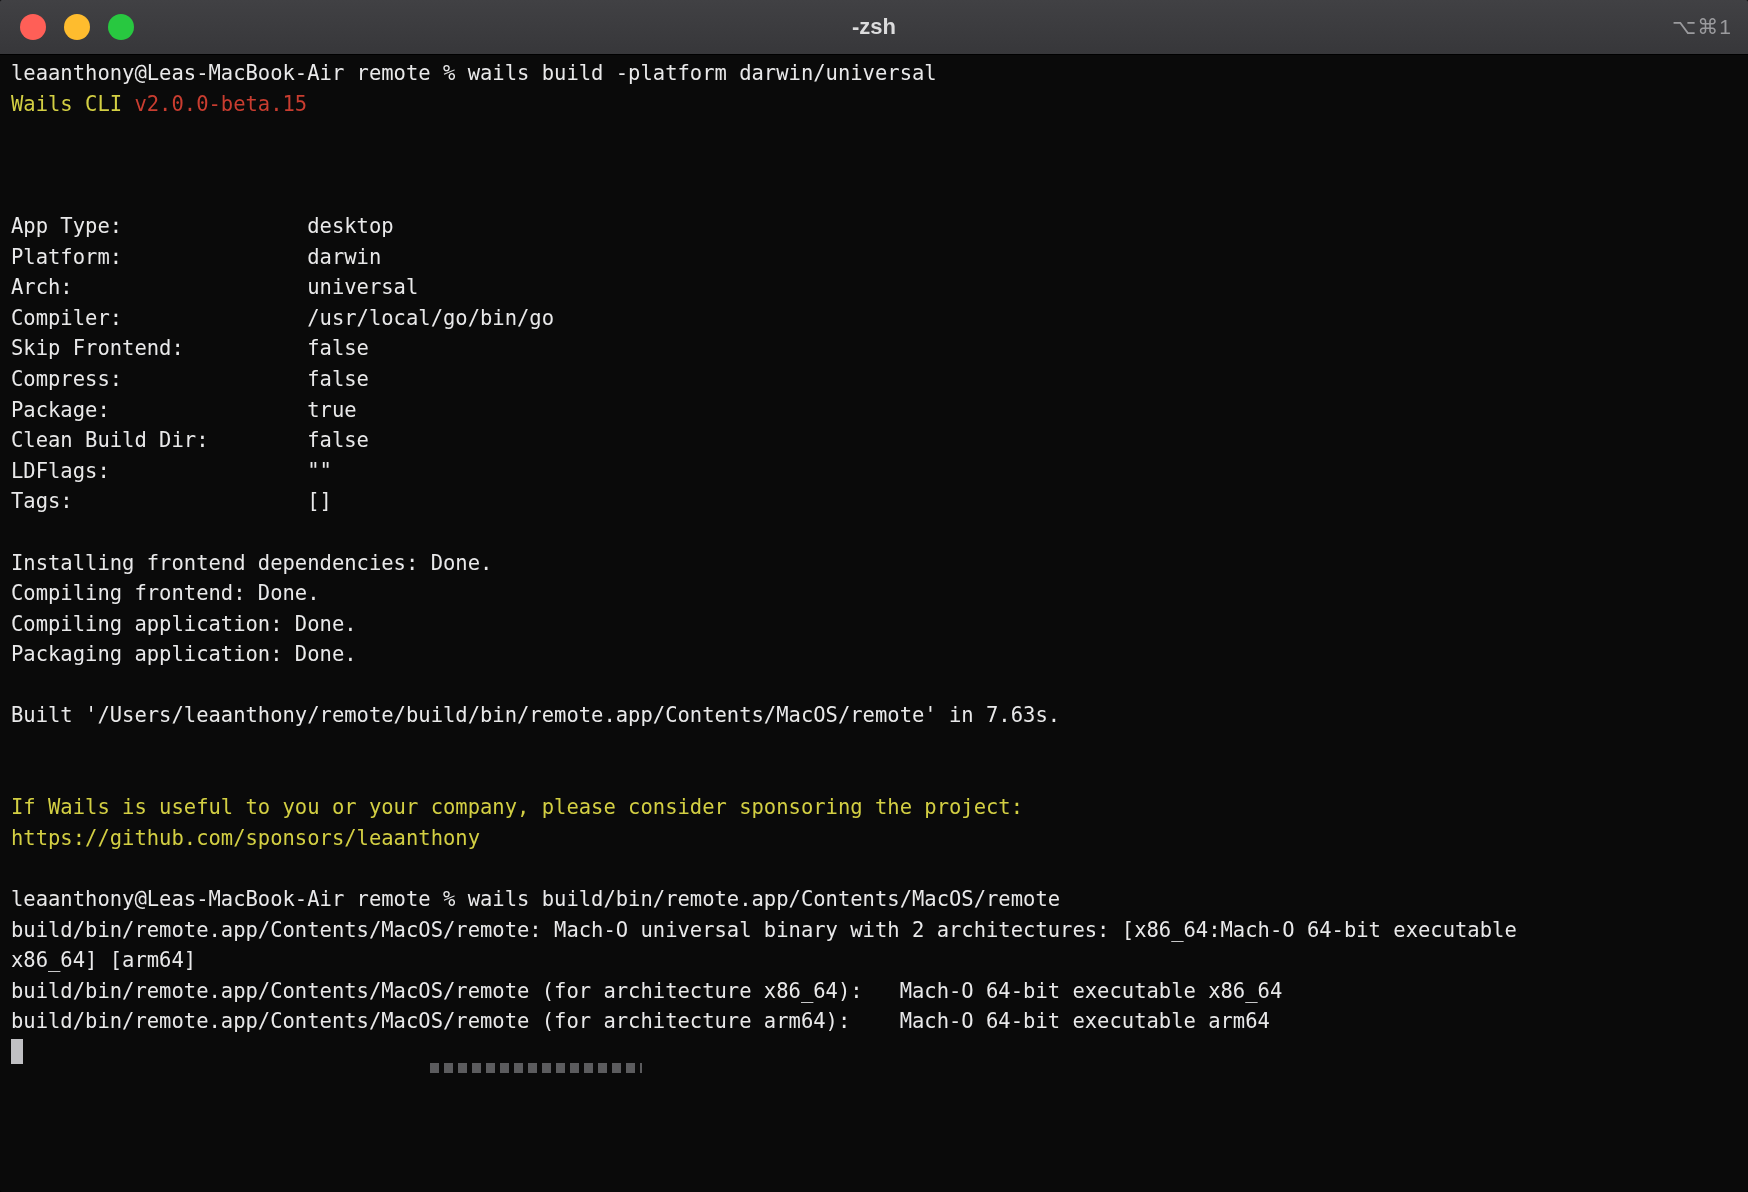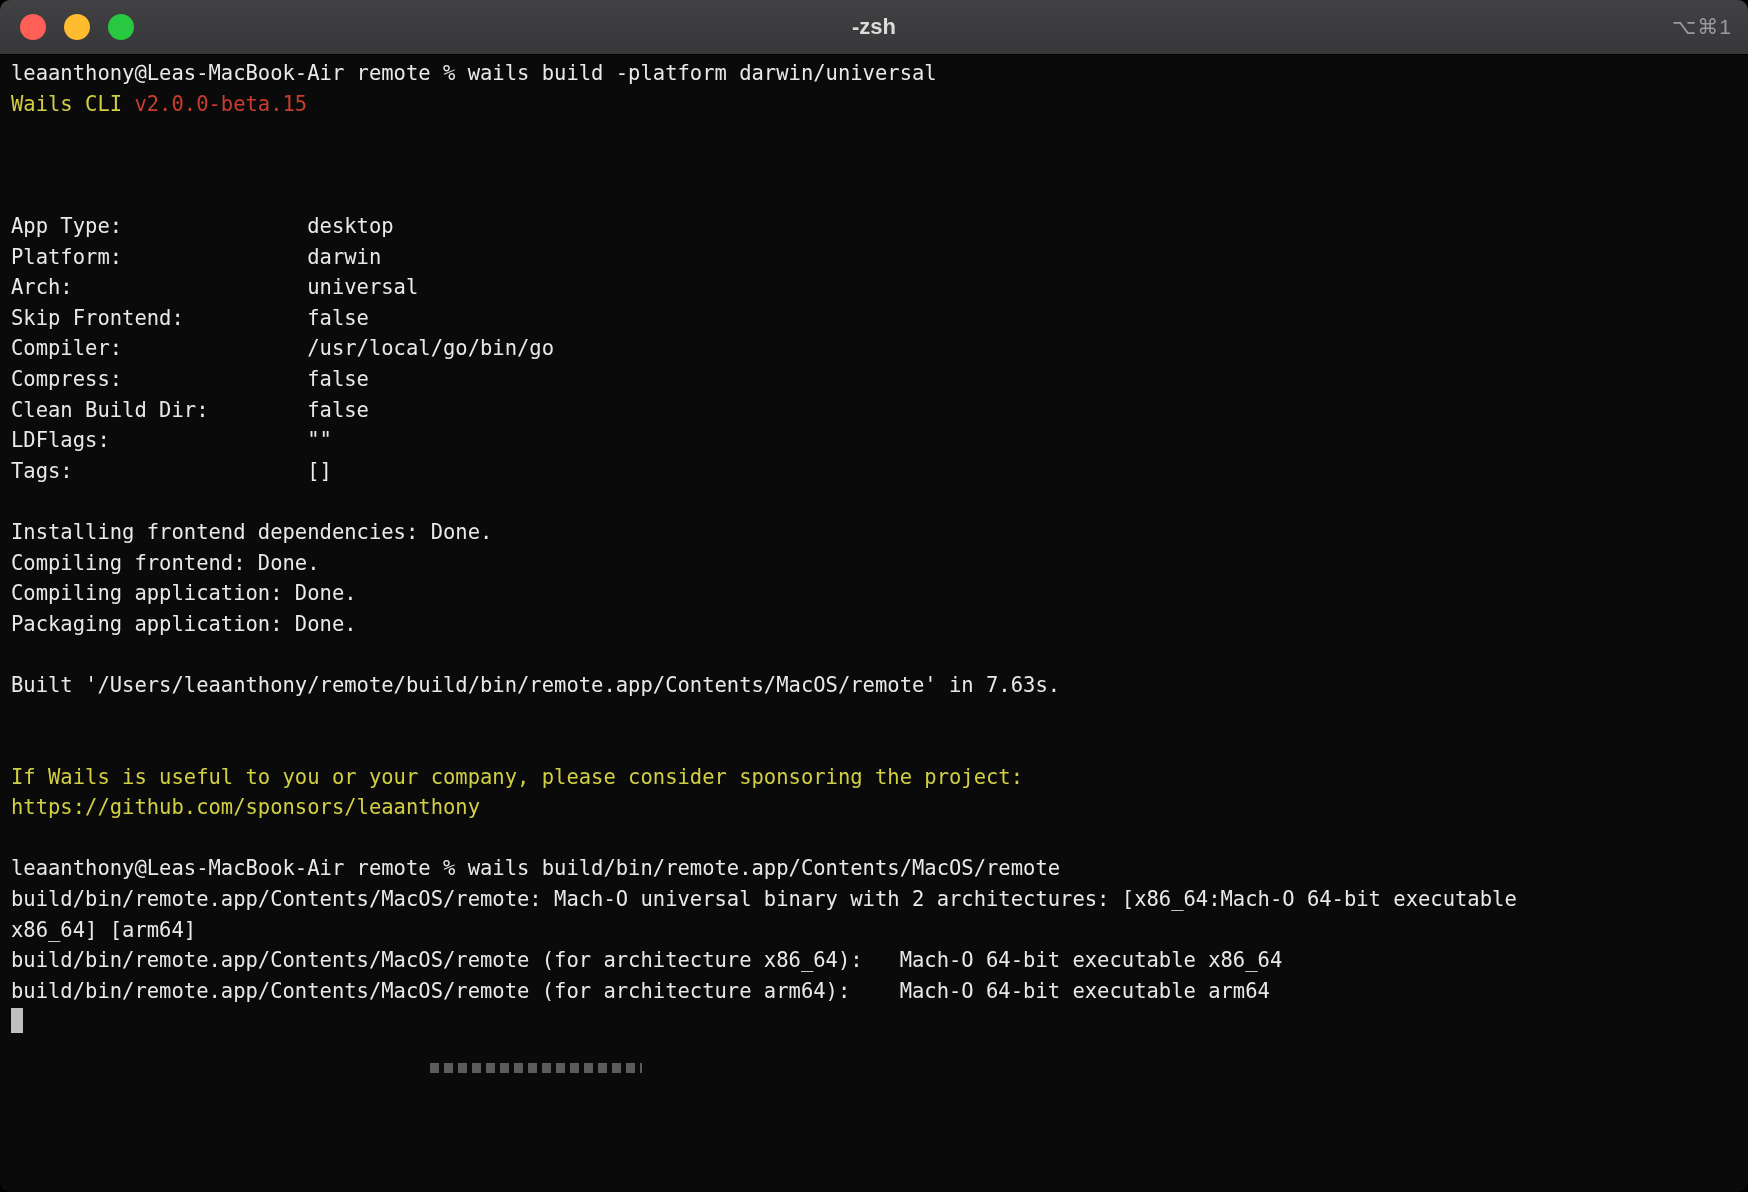--- a/index.html
+++ b/index.html
@@ -1,21 +1,21 @@
 <!DOCTYPE html>
 <html style="--window-bg: #0a0a0a; --titlebar-text: #dcdcdd; --shortcut-text: #9b9b9e; --default-text: #e9e9ea; --ansi-yellow: #d3cf43; --ansi-red: #c93d30; --cursor: #c0c0c3; --traffic-red: #ff5f57; --traffic-yellow: #febc2e; --traffic-green: #28c840;"><head>
 <meta charset="utf-8">
 <style>
   * { box-sizing: border-box; margin: 0; padding: 0; }
   html, body { background: #000; }
   .window {
     position: relative;
     width: 1748px;
     height: 1192px;
-    border-radius: 10px;
+    border-radius: 2px;
     overflow: hidden;
     background: var(--window-bg, #0a0a0a);
   }
   .titlebar {
     position: relative;
     height: 55px;
     background: linear-gradient(#414144, #37373a);
     border-bottom: 1px solid #000;
     display: flex;
     align-items: center;
@@ -100,23 +100,24 @@
 
   <div class="content">
       <div class="line"><span class="seg c-default">leaanthony@Leas-MacBook-Air remote % wails build -platform darwin/universal</span></div>
       <div class="line"><span class="seg c-yellow">Wails CLI </span><span class="seg c-red">v2.0.0-beta.15</span></div>
       <div class="line"></div>
       <div class="line"></div>
       <div class="line"></div>
       <div class="line"><span class="seg c-default">App Type:               desktop</span></div>
       <div class="line"><span class="seg c-default">Platform:               darwin</span></div>
       <div class="line"><span class="seg c-default">Arch:                   universal</span></div>
+      <div class="line"><span class="seg c-default">Compiler:               /usr/local/go/bin/go</span></div>
       <div class="line"><span class="seg c-default">Skip Frontend:          false</span></div>
-      <div class="line"><span class="seg c-default">Compiler:               /usr/local/go/bin/go</span></div>
       <div class="line"><span class="seg c-default">Compress:               false</span></div>
+      <div class="line"><span class="seg c-default">Package:                true</span></div>
       <div class="line"><span class="seg c-default">Clean Build Dir:        false</span></div>
       <div class="line"><span class="seg c-default">LDFlags:                ""</span></div>
       <div class="line"><span class="seg c-default">Tags:                   []</span></div>
       <div class="line"></div>
       <div class="line"><span class="seg c-default">Installing frontend dependencies: Done.</span></div>
       <div class="line"><span class="seg c-default">Compiling frontend: Done.</span></div>
       <div class="line"><span class="seg c-default">Compiling application: Done.</span></div>
       <div class="line"><span class="seg c-default">Packaging application: Done.</span></div>
       <div class="line"></div>
       <div class="line"><span class="seg c-default">Built '/Users/leaanthony/remote/build/bin/remote.app/Contents/MacOS/remote' in 7.63s.</span></div>

